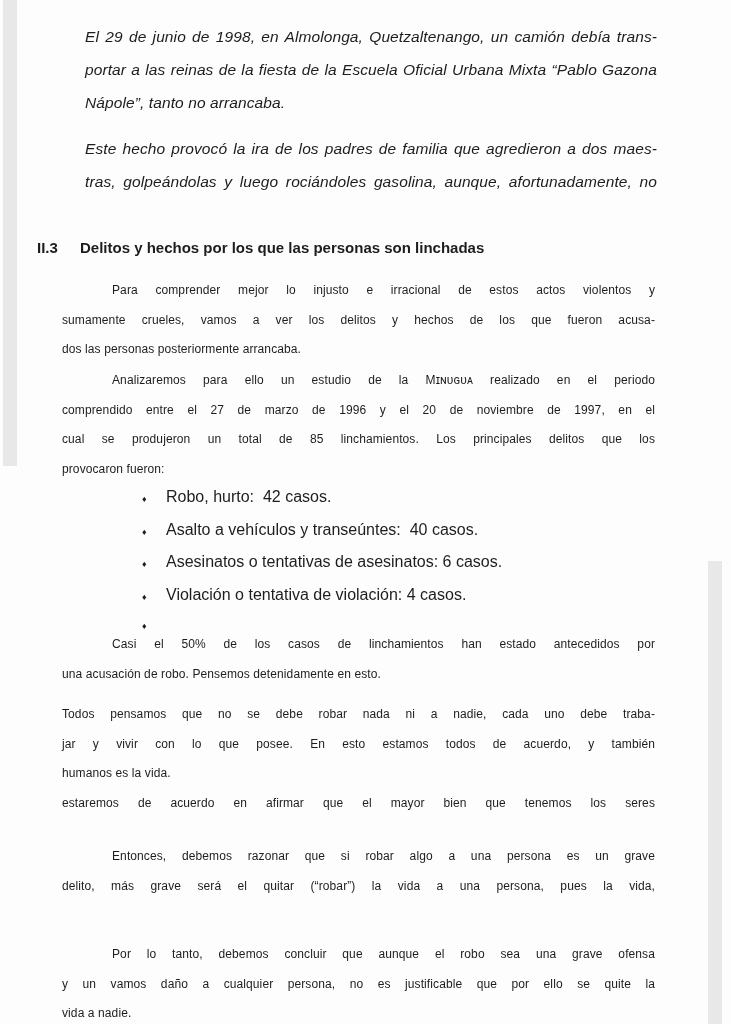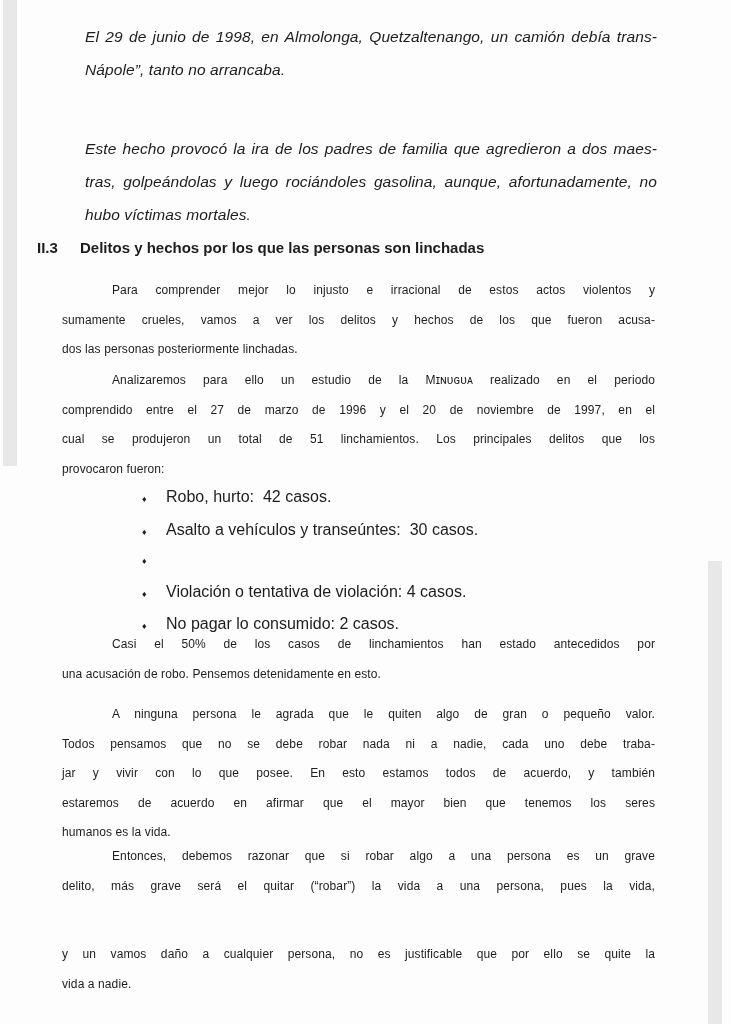--- a/index.html
+++ b/index.html
@@ -90,84 +90,84 @@
 </head>
 <body>
 
 <div class="page">
 
   <div class="scan-bar left"></div>
   <div class="scan-bar right"></div>
 
   <div class="block quote quote1">
     <div class="jline">El 29 de junio de 1998, en Almolonga, Quetzaltenango, un camión debía trans-</div>
+    <div class="jline">portar a las reinas de la fiesta de la Escuela Oficial Urbana Mixta “Pablo Gazona</div>
     <div class="jline last">Nápole”, tanto no arrancaba.</div>
   </div>
 
   <div class="block quote quote2">
     <div class="jline">Este hecho provocó la ira de los padres de familia que agredieron a dos maes-</div>
     <div class="jline">tras, golpeándolas y luego rociándoles gasolina, aunque, afortunadamente, no</div>
-    <div class="jline last">hubo víctimas mortales.</div>
   </div>
 
   <div class="block heading">
     <span class="hnum">II.3</span><span>Delitos y hechos por los que las personas son linchadas</span>
   </div>
 
   <div class="block body-para para1">
     <div class="jline indent">Para comprender mejor lo injusto e irracional de estos actos violentos y</div>
     <div class="jline">sumamente crueles, vamos a ver los delitos y hechos de los que fueron acusa-</div>
-    <div class="jline last">dos las personas posteriormente linchadas.</div>
+    <div class="jline last">dos las personas posteriormente arrancaba.</div>
   </div>
 
   <div class="block body-para para2">
     <div class="jline indent">Analizaremos para ello un estudio de la Mɪɴᴜɢᴜᴀ realizado en el periodo</div>
     <div class="jline">comprendido entre el 27 de marzo de 1996 y el 20 de noviembre de 1997, en el</div>
-    <div class="jline">cual se produjeron un total de 51 linchamientos. Los principales delitos que los</div>
+    <div class="jline">cual se produjeron un total de 85 linchamientos. Los principales delitos que los</div>
     <div class="jline last">provocaron fueron:</div>
   </div>
 
   <div class="block crime-list">
     <div class="crime-item">
       <span class="bullet">♦</span>
       <span class="crime-text">Robo, hurto:  42 casos.</span>
     </div>
     <div class="crime-item">
       <span class="bullet">♦</span>
-      <span class="crime-text">Asalto a vehículos y transeúntes:  30 casos.</span>
+      <span class="crime-text">Asalto a vehículos y transeúntes:  40 casos.</span>
     </div>
     <div class="crime-item">
       <span class="bullet">♦</span>
+      <span class="crime-text">Asesinatos o tentativas de asesinatos: 6 casos.</span>
     </div>
     <div class="crime-item">
       <span class="bullet">♦</span>
       <span class="crime-text">Violación o tentativa de violación: 4 casos.</span>
     </div>
     <div class="crime-item">
       <span class="bullet">♦</span>
-      <span class="crime-text">No pagar lo consumido: 2 casos.</span>
     </div>
   </div>
 
   <div class="block body-para para3">
     <div class="jline indent">Casi el 50% de los casos de linchamientos han estado antecedidos por</div>
     <div class="jline last">una acusación de robo. Pensemos detenidamente en esto.</div>
   </div>
 
   <div class="block body-para para4">
-    <div class="jline indent">A ninguna persona le agrada que le quiten algo de gran o pequeño valor.</div>
     <div class="jline">Todos pensamos que no se debe robar nada ni a nadie, cada uno debe traba-</div>
     <div class="jline">jar y vivir con lo que posee. En esto estamos todos de acuerdo, y también</div>
+    <div class="jline last">humanos es la vida.</div>
     <div class="jline">estaremos de acuerdo en afirmar que el mayor bien que tenemos los seres</div>
-    <div class="jline last">humanos es la vida.</div>
   </div>
 
   <div class="block body-para para5">
     <div class="jline indent">Entonces, debemos razonar que si robar algo a una persona es un grave</div>
     <div class="jline">delito, más grave será el quitar (“robar”) la vida a una persona, pues la vida,</div>
   </div>
 
   <div class="block body-para para6">
+    <div class="jline indent">Por lo tanto, debemos concluir que aunque el robo sea una grave ofensa</div>
     <div class="jline">y un vamos daño a cualquier persona, no es justificable que por ello se quite la</div>
     <div class="jline last">vida a nadie.</div>
   </div>
 
 </div>
 
 </body></html>

